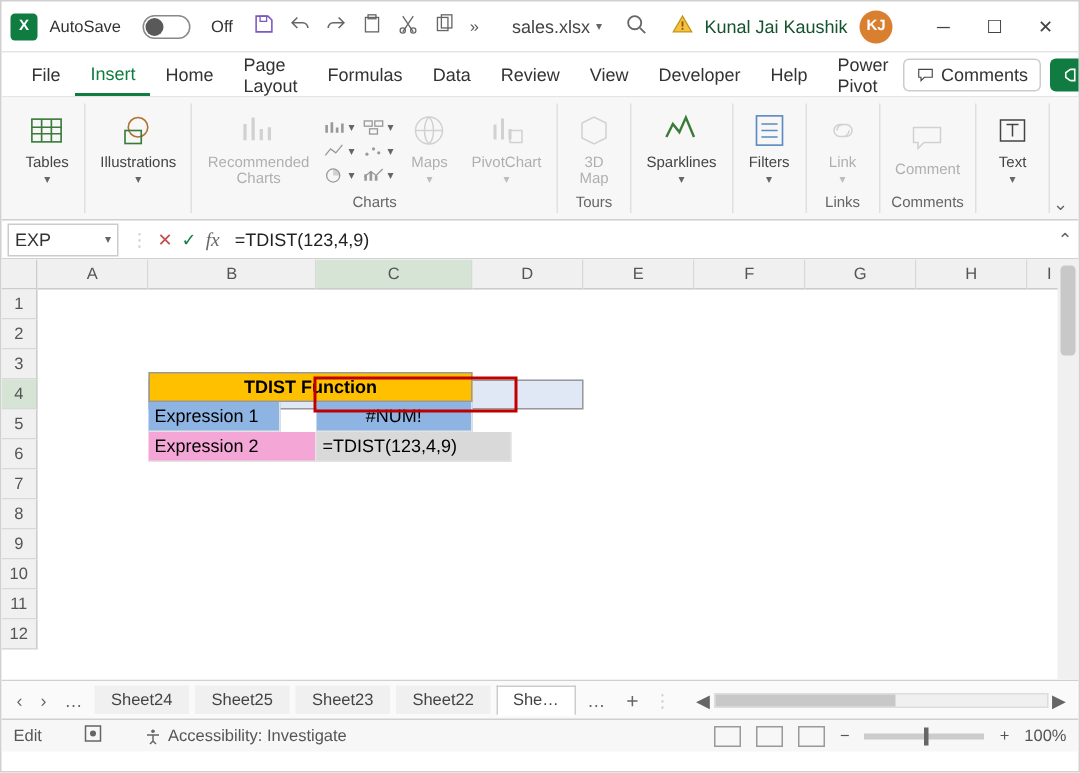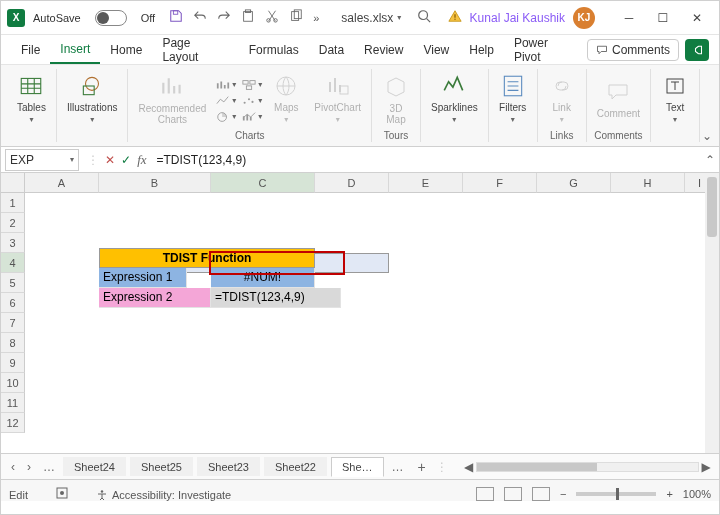--- a/index.html
+++ b/index.html
@@ -11,21 +11,21 @@
   .autosave { font-size: 11px; display: flex; align-items: center; gap: 14px; }
   .toggle { width: 32px; height: 16px; border: 1px solid #888; border-radius: 8px; position: relative; background: #fff; }
   .toggle::before { content: ""; width: 12px; height: 12px; background: #595959; border-radius: 50%; position: absolute; left: 1px; top: 1px; }
   .qat { display: flex; gap: 10px; align-items: center; margin-left: 6px; color: #555;}
   .qat svg { width: 14px; height: 14px; }
   .filename { margin-left: 14px; font-size: 12px; color:#444; display:flex; align-items:center; gap:4px;}
   .title-spacer { flex: 1; display:flex; justify-content:center;}
   .search-icon { color:#666; }
   .user-area { display: flex; align-items: center; gap: 8px; }
   .warn-icon { color:#e0a030; }
-  .user-name { font-size: 12px; color:#8b5cf6;}
+  .user-name { font-size: 12px; color:#14532d;}
   .avatar { width: 22px; height: 22px; border-radius: 50%; background: #d97f30; color:#fff; display:flex; align-items:center; justify-content:center; font-size:10px; font-weight:600;}
   .win-btns { display: flex; gap: 2px; margin-left: 10px;}
   .win-btn { width: 32px; height: 22px; display:flex; align-items:center; justify-content:center; color:#444;}
 
   
   .menubar { height: 30px; display: flex; align-items: center; padding: 0 10px; gap: 0; border-bottom:1px solid #e5e5e5;}
   .menu-tab { padding: 6px 10px; font-size: 12px; color:#333; cursor:default;}
   .menu-tab.active { border-bottom: 2px solid #107c41; color:#107c41;}
   .menu-right { margin-left:auto; display:flex; gap:6px; align-items:center;}
   .comments-btn { border:1px solid #ccc; padding:3px 8px; border-radius:4px; display:flex; align-items:center; gap:4px; font-size:12px;}
@@ -80,21 +80,21 @@
   .nav-arr { color:#666; padding:0 4px;}
   .sheet-tab { padding:3px 10px; font-size:11px; color:#444; border:1px solid transparent; border-bottom:none; background:#f0f0f0;}
   .sheet-tab.active { background:#fff; border:1px solid #ccc; border-bottom:1px solid #fff; margin-bottom:-1px;}
   .add-sheet { color:#666; padding:0 6px; font-size:14px;}
   .hscroll { flex:1; display:flex; align-items:center; margin-left:10px;}
   .hscroll .track { flex:1; height:10px; background:#f0f0f0; border:1px solid #ddd; position:relative;}
   .hscroll .thumb { position:absolute; left:0; top:0; bottom:0; width:120px; background:#c8c8c8;}
   .hscroll .arr { width:14px; text-align:center; color:#666;}
 
   
-  .statusbar { height:22px; border-top:1px solid #d0d0d0; display:flex; align-items:flex-end; padding:0 8px; gap:28px; font-size:11px; color:#555; background:#f7f7f7;}
+  .statusbar { height:22px; border-top:1px solid #d0d0d0; display:flex; align-items:center; padding:0 8px; gap:28px; font-size:11px; color:#555; background:#f7f7f7;}
   .status-right { margin-left:auto; display:flex; align-items:center; gap:10px;}
   .view-btn { width:18px; height:14px; border:1px solid #999;}
   .zoom-slider { width:80px; height:4px; background:#ccc; position:relative;}
   .zoom-slider::before { content:""; position:absolute; left:50%; top:-4px; width:3px; height:12px; background:#666;}
 </style>
 </head>
 <body>
 
 <div class="titlebar">
   <div class="app-icon">X</div>
@@ -157,20 +157,21 @@
 
 <div class="menubar">
   <div class="menu-tab">File</div>
   <div class="menu-tab active">Insert</div>
   <div class="menu-tab">Home</div>
   <div class="menu-tab">Page Layout</div>
   <div class="menu-tab">Formulas</div>
   <div class="menu-tab">Data</div>
   <div class="menu-tab">Review</div>
   <div class="menu-tab">View</div>
+  <div class="menu-tab">Developer</div>
   <div class="menu-tab">Help</div>
   <div class="menu-tab">Power Pivot</div>
   <div class="menu-right">
     <div class="comments-btn">
       <svg width="12" height="12" viewBox="0 0 16 16">
           <path d="M2 3h12v7H7l-3 3V10H2z" fill="none" stroke="#444"></path>
         </svg>
       <span>Comments</span>
     </div>
     <div class="share-btn">

